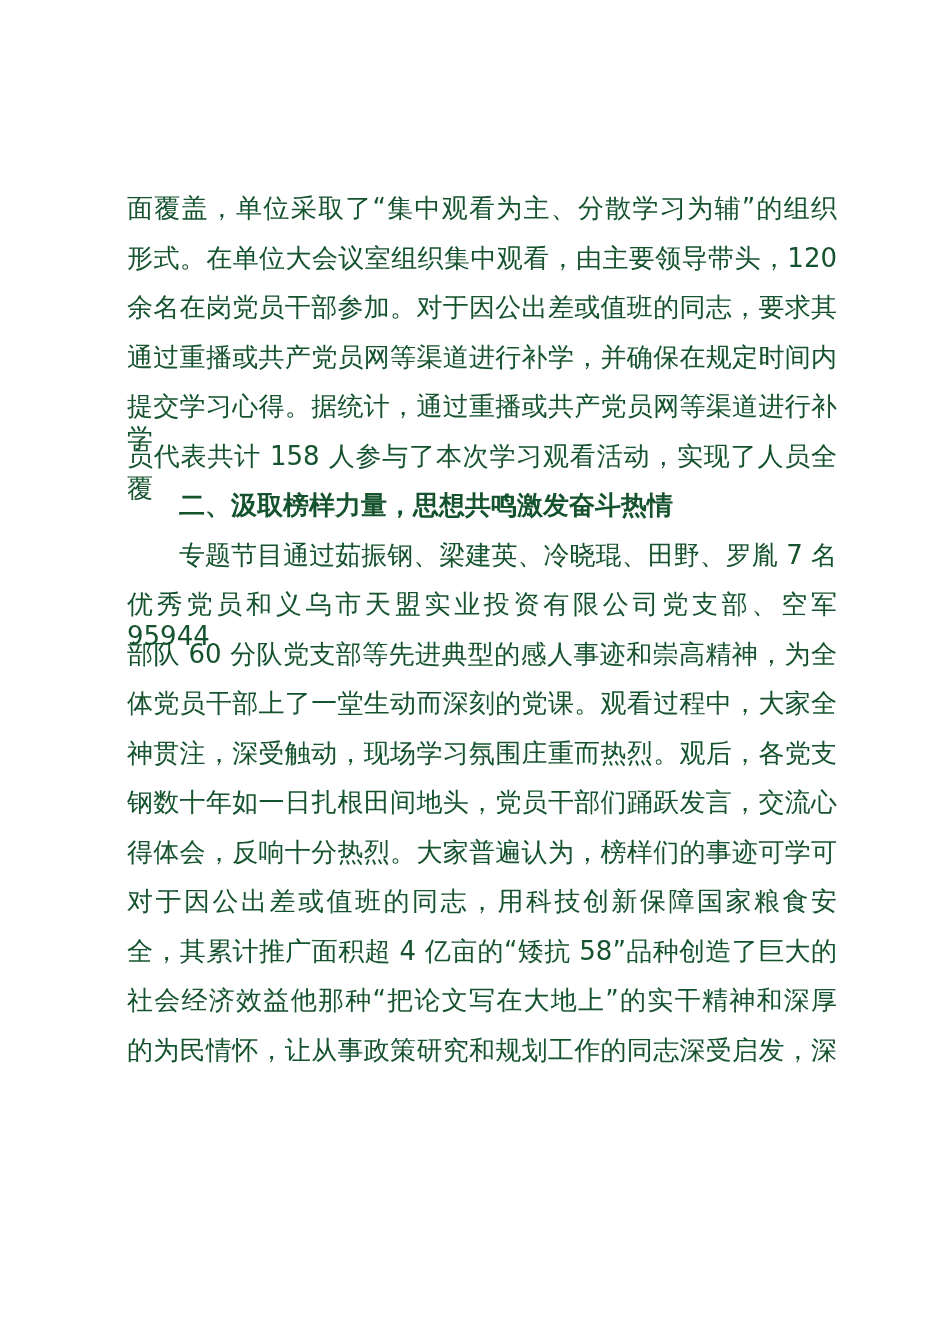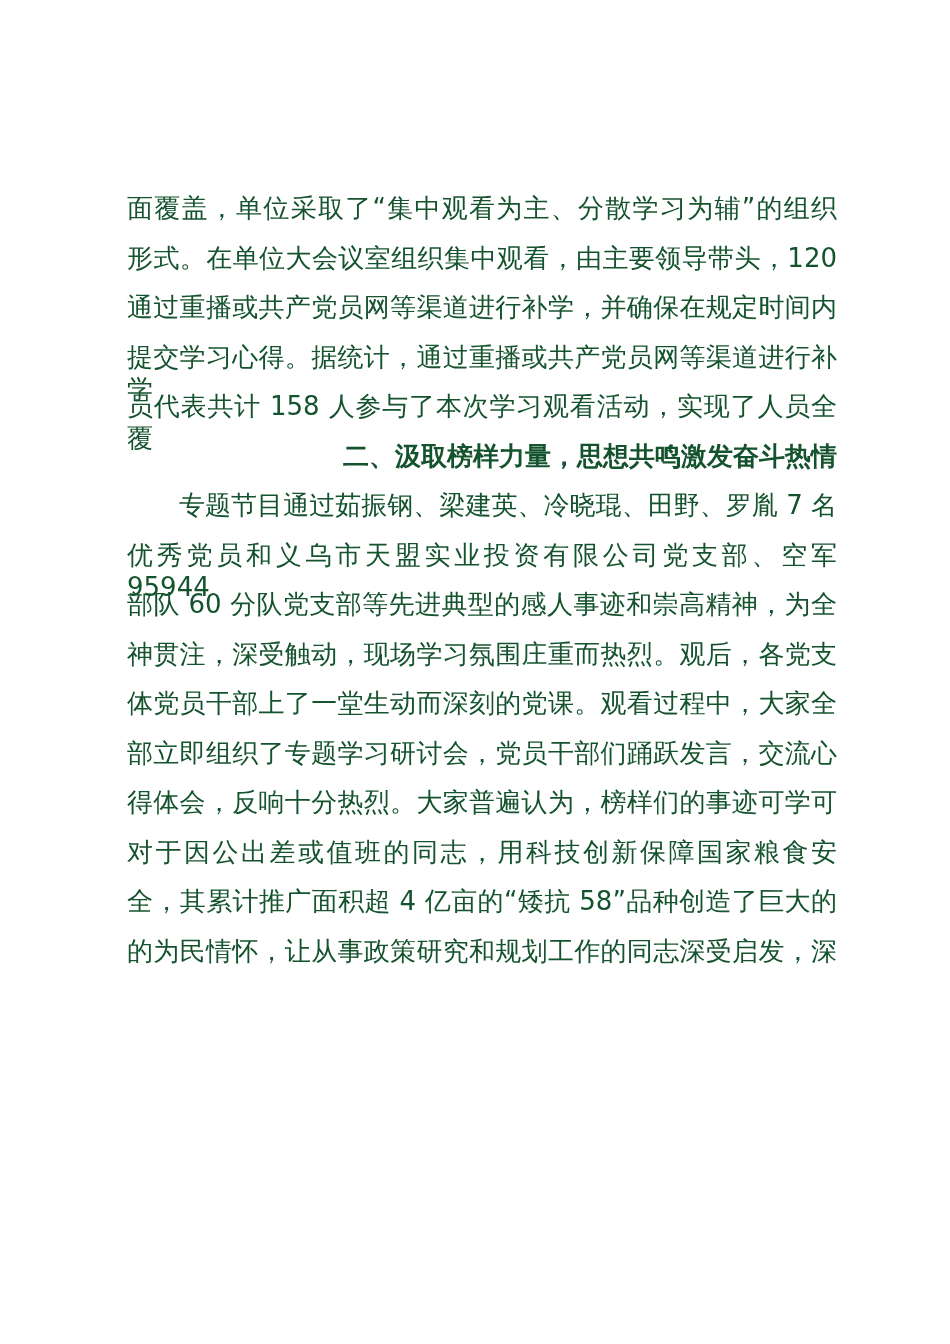--- a/index.html
+++ b/index.html
@@ -34,41 +34,42 @@
     color: #14532d;
     text-align: left;
     letter-spacing: 0;
   }
   .line.just {
     text-align: justify;
     text-align-last: justify;
   }
   .line.indent {
     padding-left: 52px;
-    text-align: right;
   }
   .line.heading {
     font-weight: 700;
   }
 </style>
 </head>
 <body style="background: rgb(255, 255, 255);">
 
 <div class="page" style="background: rgb(255, 255, 255);">
   <div class="text-block" id="text-block" style="color: rgb(0, 0, 0);">
       <div class="line just">面覆盖，单位采取了“集中观看为主、分散学习为辅”的组织</div>
       <div class="line just">形式。在单位大会议室组织集中观看，由主要领导带头，120</div>
+      <div class="line just">余名在岗党员干部参加。对于因公出差或值班的同志，要求其</div>
       <div class="line just">通过重播或共产党员网等渠道进行补学，并确保在规定时间内</div>
       <div class="line just">提交学习心得。据统计，通过重播或共产党员网等渠道进行补学</div>
       <div class="line just">员代表共计 158 人参与了本次学习观看活动，实现了人员全覆</div>
       <div class="line indent heading">二、汲取榜样力量，思想共鸣激发奋斗热情</div>
       <div class="line just indent">专题节目通过茹振钢、梁建英、冷晓琨、田野、罗胤 7 名</div>
       <div class="line just">优秀党员和义乌市天盟实业投资有限公司党支部、空军 95944</div>
       <div class="line just">部队 60 分队党支部等先进典型的感人事迹和崇高精神，为全</div>
+      <div class="line just">体党员干部上了一堂生动而深刻的党课。观看过程中，大家全</div>
       <div class="line just">神贯注，深受触动，现场学习氛围庄重而热烈。观后，各党支</div>
-      <div class="line just">体党员干部上了一堂生动而深刻的党课。观看过程中，大家全</div>
-      <div class="line just">部立即组织了专题学习研讨会，党员干部们踊跃发言，交流心</div>
+      <div class="line just">钢数十年如一日扎根田间地头，党员干部们踊跃发言，交流心</div>
       <div class="line just">得体会，反响十分热烈。大家普遍认为，榜样们的事迹可学可</div>
       <div class="line just">对于因公出差或值班的同志，用科技创新保障国家粮食安</div>
       <div class="line just">全，其累计推广面积超 4 亿亩的“矮抗 58”品种创造了巨大的</div>
+      <div class="line just">社会经济效益他那种“把论文写在大地上”的实干精神和深厚</div>
       <div class="line just">的为民情怀，让从事政策研究和规划工作的同志深受启发，深</div>
     </div>
 </div>
 
 </body></html>

